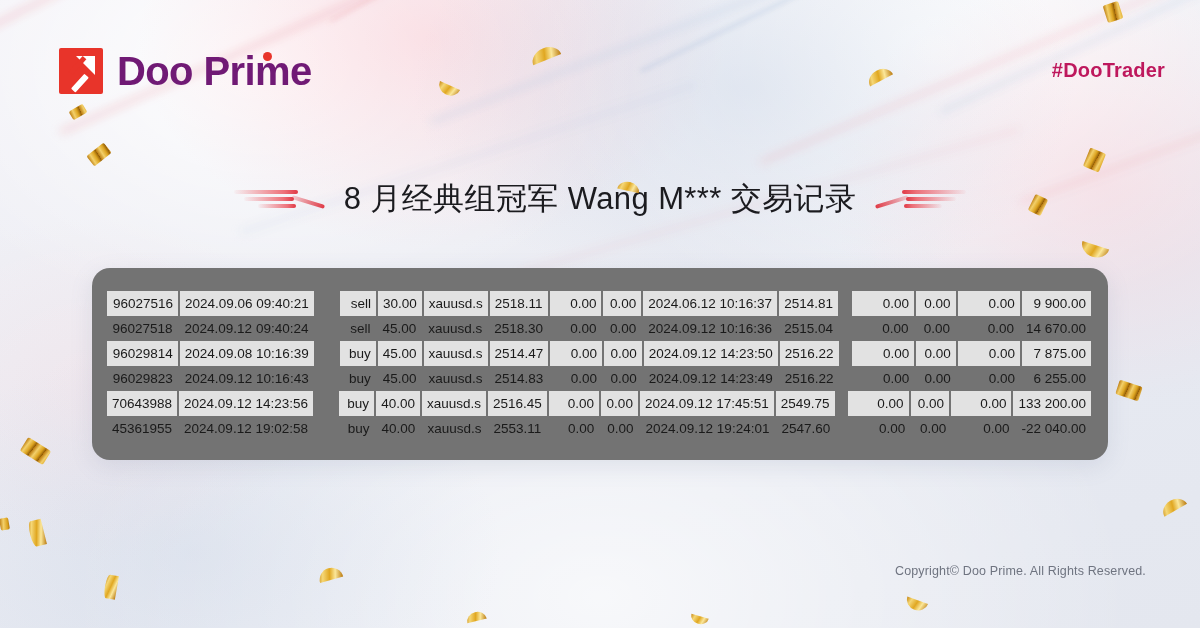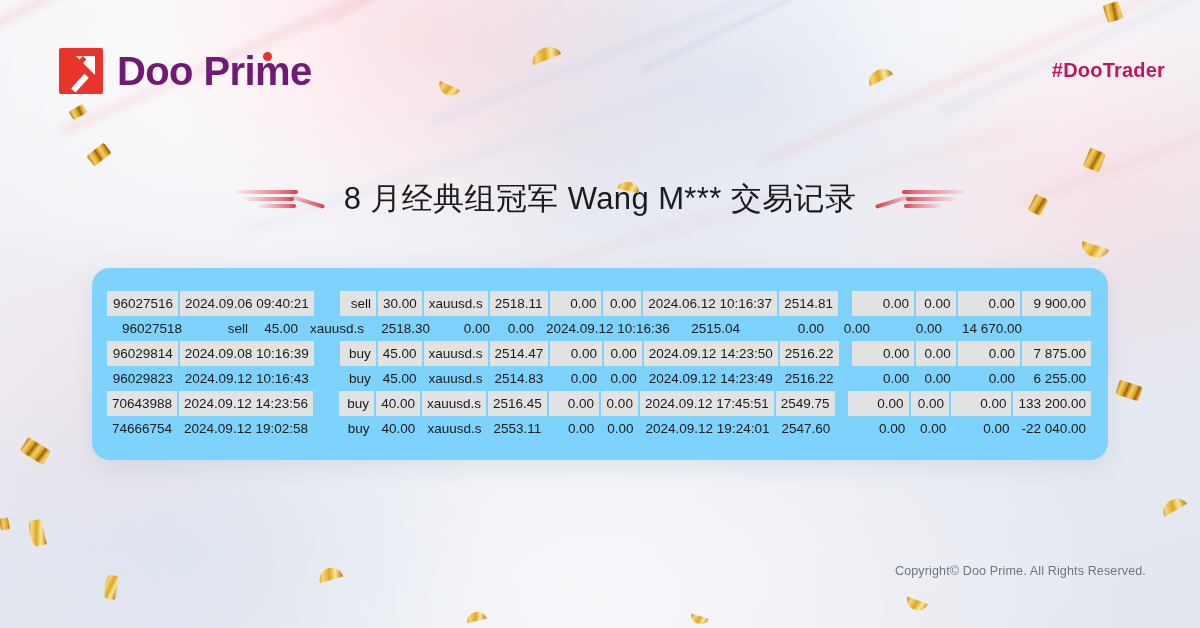--- a/index.html
+++ b/index.html
@@ -134,21 +134,21 @@
     border-radius: 2px;
   }
   .ornament.left  .bar { background: linear-gradient(90deg, rgba(240,90,96,0.04) 0%, rgba(235,70,80,0.75) 78%, #e03a46 100%); }
   .ornament.right .bar { background: linear-gradient(270deg, rgba(240,90,96,0.04) 0%, rgba(235,70,80,0.75) 78%, #e03a46 100%); }
 
   
   .card {
     position: absolute;
     left: 92px; top: 268px;
     width: 1016px; height: 192px;
-    background: #7dd3fc;
+    background: #737373;
     border-radius: 18px;
     box-shadow: 0 6px 22px rgba(120,130,160,0.16);
     overflow: hidden;
   }
   .table { position: absolute; left: 15px; top: 23px; width: 986px; }
   .row { display: flex; height: 25px; align-items: stretch; }
   .cell {
     display: flex; align-items: center;
     font-size: 13.5px;
     color: #1a1a1a;
@@ -261,20 +261,21 @@
           <div class="cell c-closet l">2024.06.12 10:16:37</div>
           <div class="cell c-cprice r">2514.81</div>
           <div class="cell c-gap r plain"></div>
           <div class="cell c-comm r">0.00</div>
           <div class="cell c-tax r">0.00</div>
           <div class="cell c-swap r">0.00</div>
           <div class="cell c-profit r">9 900.00</div>
         </div>
         <div class="row">
           <div class="cell c-ticket r">96027518</div>
+          <div class="cell c-opent l">2024.09.12 09:40:24</div>
           <div class="cell c-type r">sell</div>
           <div class="cell c-size r">45.00</div>
           <div class="cell c-symbol l">xauusd.s</div>
           <div class="cell c-price r">2518.30</div>
           <div class="cell c-sl r">0.00</div>
           <div class="cell c-tp r">0.00</div>
           <div class="cell c-closet l">2024.09.12 10:16:36</div>
           <div class="cell c-cprice r">2515.04</div>
           <div class="cell c-gap r plain"></div>
           <div class="cell c-comm r">0.00</div>
@@ -327,21 +328,21 @@
           <div class="cell c-tp r">0.00</div>
           <div class="cell c-closet l">2024.09.12 17:45:51</div>
           <div class="cell c-cprice r">2549.75</div>
           <div class="cell c-gap r plain"></div>
           <div class="cell c-comm r">0.00</div>
           <div class="cell c-tax r">0.00</div>
           <div class="cell c-swap r">0.00</div>
           <div class="cell c-profit r">133 200.00</div>
         </div>
         <div class="row">
-          <div class="cell c-ticket r">74666754</div>
+          <div class="cell c-ticket r">45361955</div>
           <div class="cell c-opent l">2024.09.12 19:02:58</div>
           <div class="cell c-type r">buy</div>
           <div class="cell c-size r">40.00</div>
           <div class="cell c-symbol l">xauusd.s</div>
           <div class="cell c-price r">2553.11</div>
           <div class="cell c-sl r">0.00</div>
           <div class="cell c-tp r">0.00</div>
           <div class="cell c-closet l">2024.09.12 19:24:01</div>
           <div class="cell c-cprice r">2547.60</div>
           <div class="cell c-gap r plain"></div>

